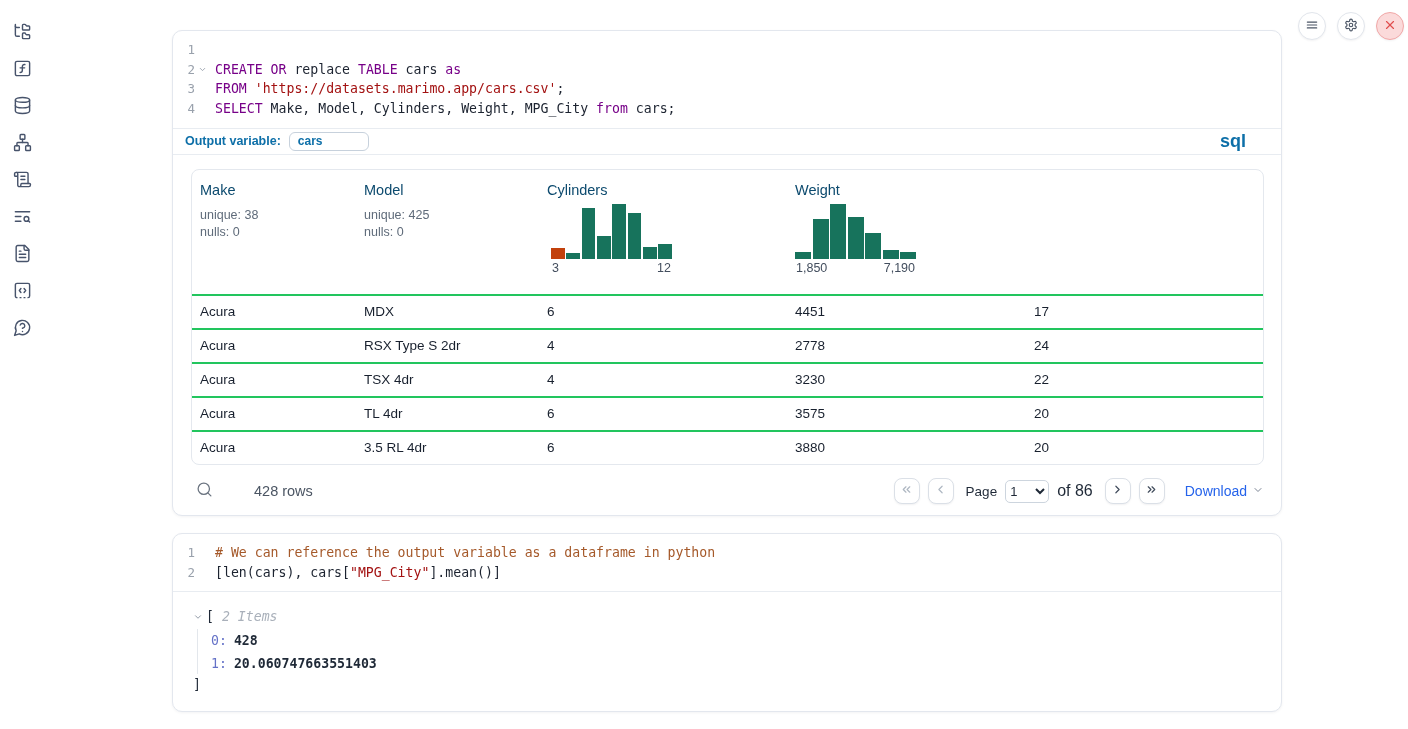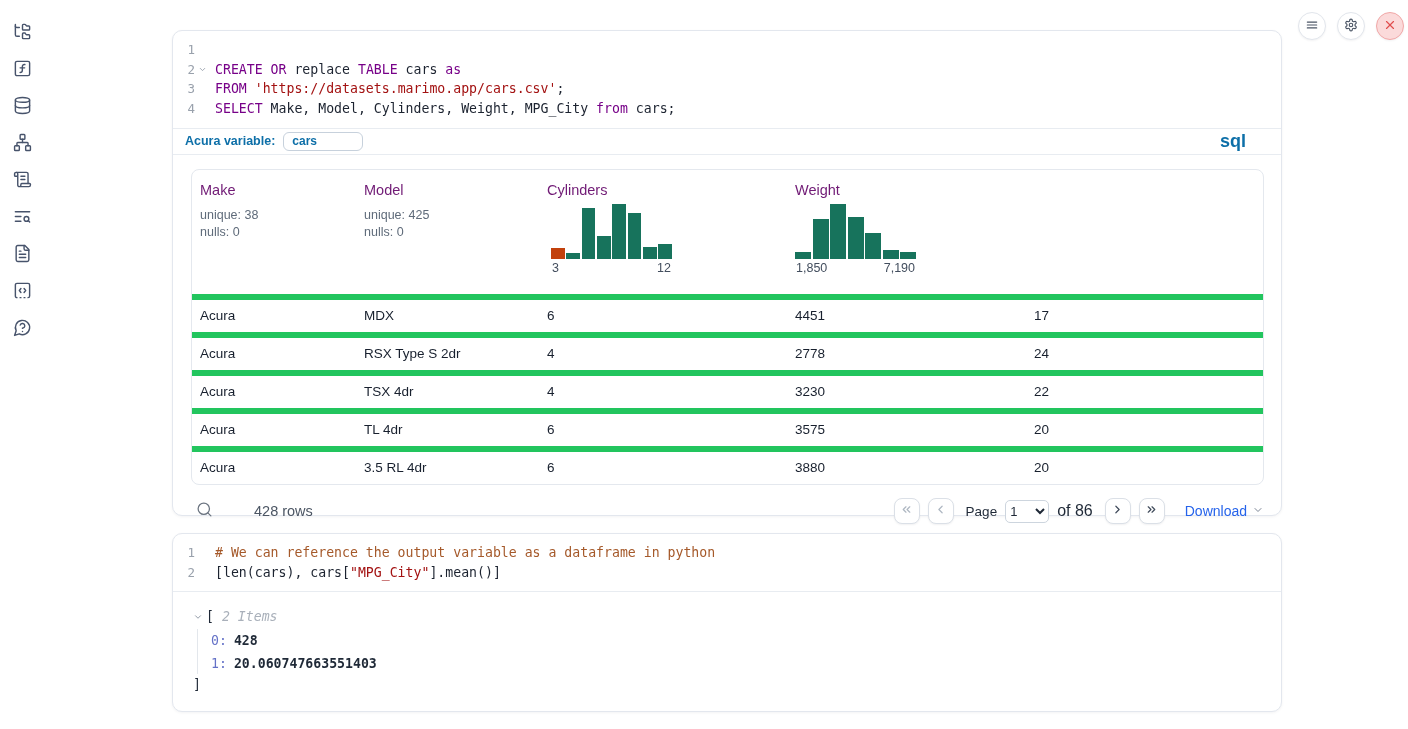--- a/index.html
+++ b/index.html
@@ -35,28 +35,28 @@
   
   .outvar-row{border-top:1px solid #e8ecf1;border-bottom:1px solid #e8ecf1;height:27px;display:flex;align-items:center;padding:0 35px 0 12px;box-sizing:border-box;}
   .outvar-label{color:#0d6fa8;font-weight:700;font-size:12.5px;}
   .outvar-input{width:62px;height:17px;margin-left:8px;border:1px solid #c7d1dc;border-radius:6px;padding:0 8px;font-size:12px;font-weight:700;color:#0d6fa8;font-family:"Liberation Sans",sans-serif;outline:none;}
   .lang-badge{margin-left:auto;color:#0d6fa8;font-weight:700;font-size:18px;}
   
   .table-card{margin:14px 17px 0 18px;border:1px solid #e4e8ee;border-radius:8px;overflow:hidden;}
   .tgrid{display:grid;grid-template-columns:164px 183px 248px 239px 1fr;}
   .thead{height:124px;box-sizing:border-box;}
   .th{padding:12px 8px 0;box-sizing:border-box;}
-  .th-label{font-size:14.5px;color:#701a75;}
+  .th-label{font-size:14.5px;color:#0c4a6e;}
   .th-stats{margin-top:9px;font-size:12.5px;color:#5f6b7a;line-height:1.35;}
   .hist{margin-top:6px;width:121px;}
   .hist.indent{margin-left:4px;}
   .hist-bars{display:flex;align-items:flex-end;gap:1.5px;height:55px;}
   .hist-bar{flex:1;}
   .hist-axis{display:flex;justify-content:space-between;font-size:12.5px;color:#434e5e;margin-top:2px;padding:0 1px;}
-  .trow{border-top:6px solid #22c55e;}
+  .trow{border-top:2px solid #22c55e;}
   .td{padding:0 8px;height:32px;display:flex;align-items:center;font-size:13.5px;color:#18202e;}
   
   .table-footer{display:flex;align-items:center;height:53px;padding:0 17px 0 23px;gap:28px;}
   .search-btn{background:none;border:none;padding:0;cursor:pointer;display:flex;}
   .search-btn svg{width:17px;height:17px;stroke:#6b7480;stroke-width:1.8;fill:none;stroke-linecap:round;stroke-linejoin:round;}
   .rowcount{margin-left:13px;font-size:14.5px;color:#4b5563;}
   .pager{margin-left:auto;display:flex;align-items:center;gap:8px;}
   .pg-btn{width:26px;height:26px;border:1px solid #dbe0e7;border-radius:8px;background:#fff;box-shadow:0 1px 2px rgba(16,24,40,.06);display:flex;align-items:center;justify-content:center;padding:0;cursor:pointer;}
   .pg-btn svg{width:13px;height:13px;stroke-width:2.2;fill:none;stroke:#414c5c;stroke-linecap:round;stroke-linejoin:round;}
   .pg-btn.disabled svg{stroke:#aeb7c2;}
@@ -194,21 +194,21 @@
       <span class="gutter">3</span><span class="fold"></span>
       <span class="code"><span class="tk kw">FROM</span><span class="tk txt"> </span><span class="tk str">'https://datasets.marimo.app/cars.csv'</span><span class="tk txt">;</span></span>
     </div>
     <div class="code-line">
       <span class="gutter">4</span><span class="fold"></span>
       <span class="code"><span class="tk kw">SELECT</span><span class="tk txt"> Make, Model, Cylinders, Weight, MPG_City </span><span class="tk kw">from</span><span class="tk txt"> cars;</span></span>
     </div>
   </div>
 
   <div class="outvar-row">
-    <span class="outvar-label">Acura variable:</span>
+    <span class="outvar-label">Output variable:</span>
     <input class="outvar-input" type="text" value="cars" style="">
     <span class="lang-badge">sql</span>
   </div>
 
   <div class="table-card">
     <div class="tgrid thead">
       <div class="th">
         <div class="th-label">Make</div>
         <div class="th-stats">
             <div>unique: 38</div>

